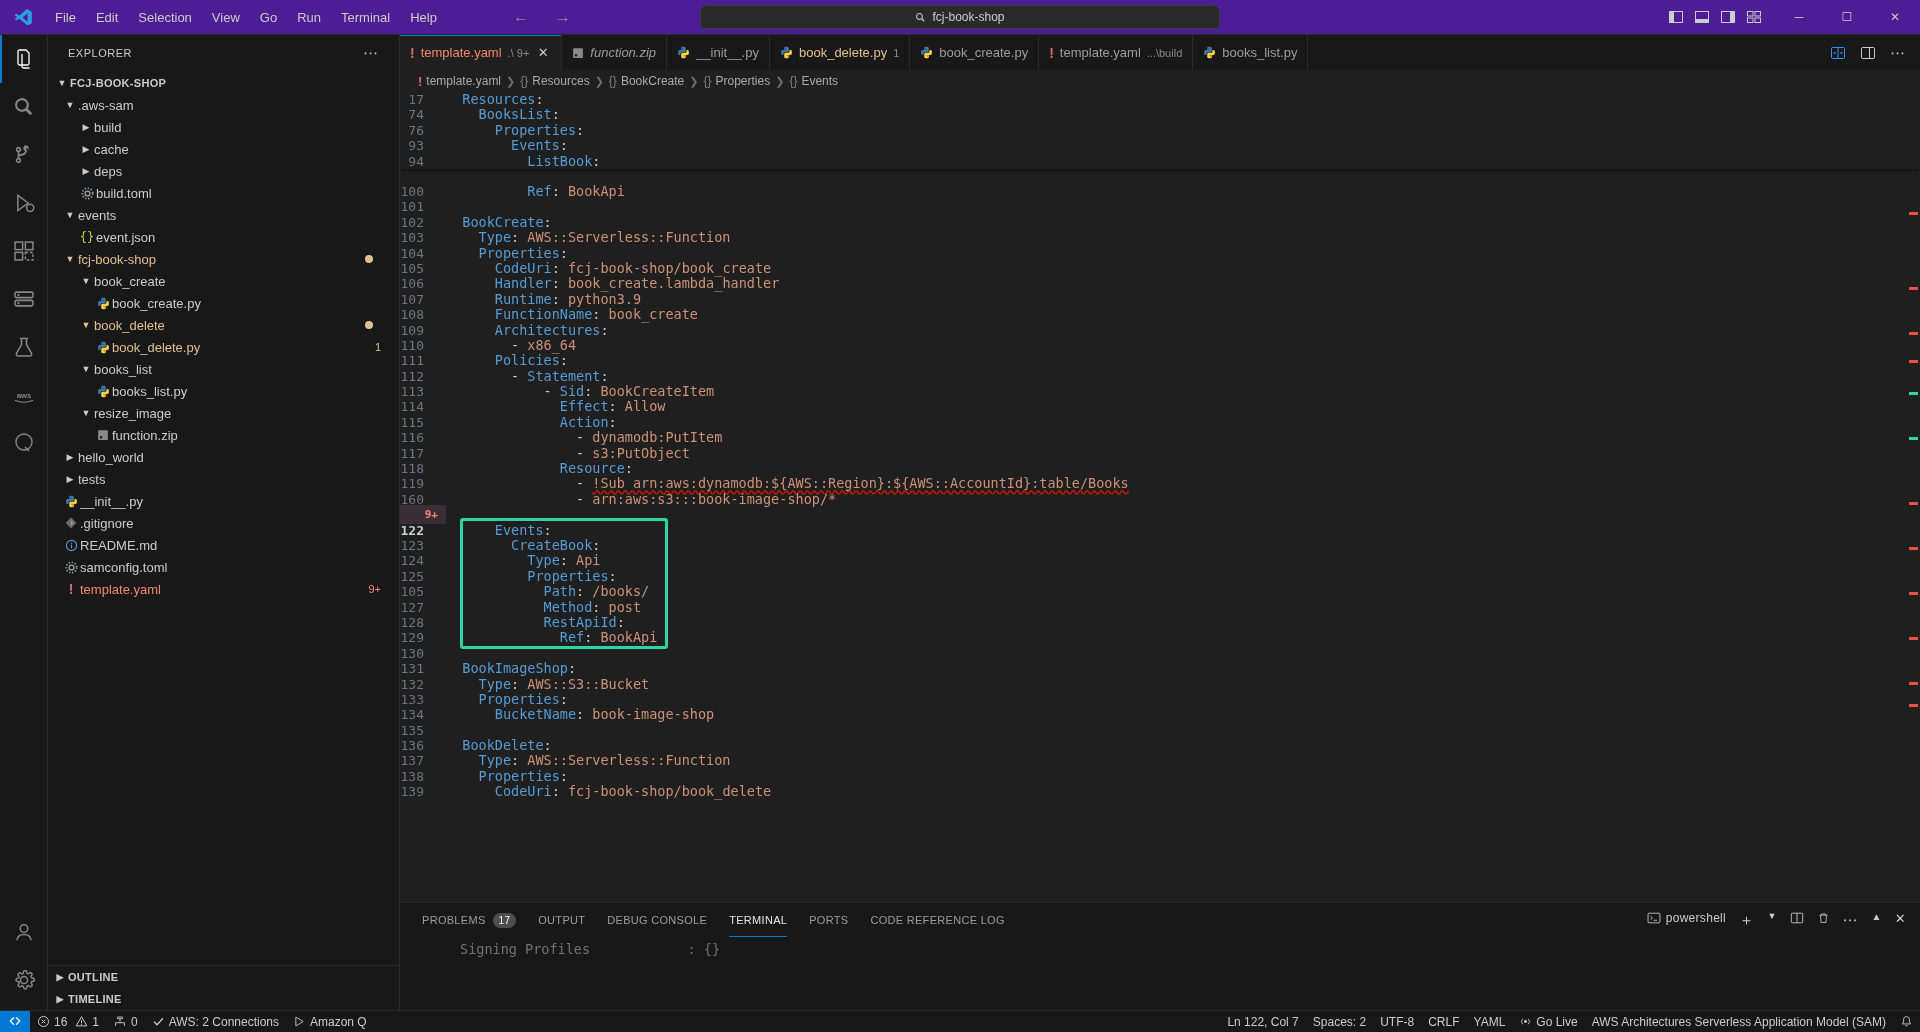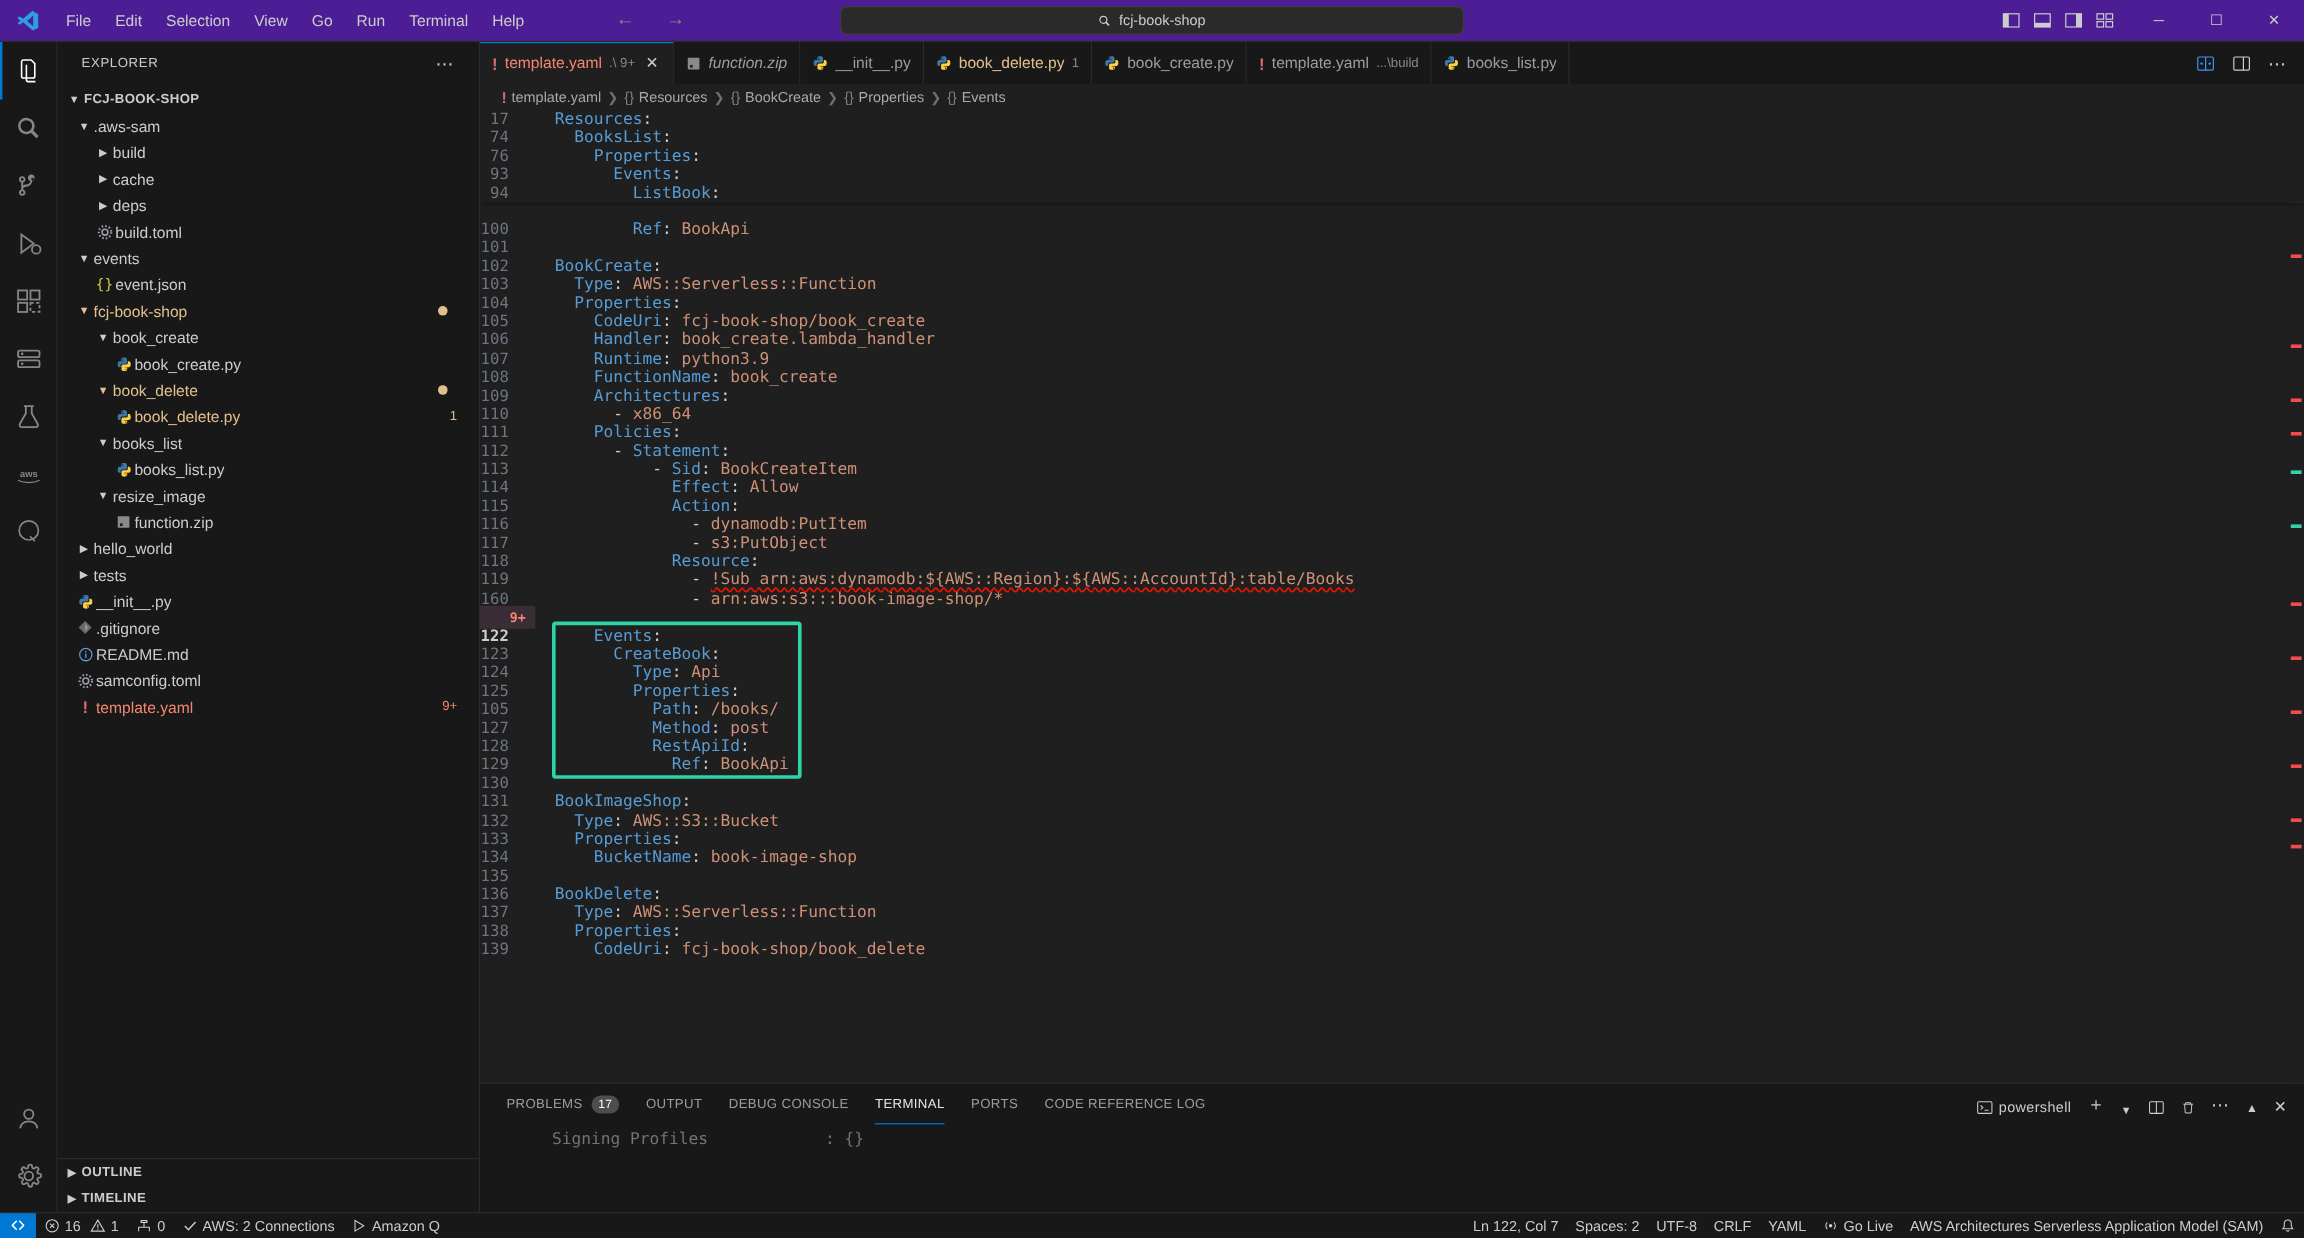--- a/index.html
+++ b/index.html
@@ -107,21 +107,21 @@
   .ovmark { position:absolute; right:2px; width:9px; height:3px; background:#f14c4c; }
   .ovmark.g { background:#2dd4a7; }
 
   
   .panel { height:108px; flex:0 0 108px; background:#181818; border-top:1px solid #2b2b2b; display:flex; flex-direction:column; }
   .panelhead { height:34px; display:flex; align-items:center; padding-left:22px; gap:22px; font-size:11px; letter-spacing:.3px; color:#9d9d9d; }
   .ptab { position:relative; height:34px; display:flex; align-items:center; gap:7px; cursor:pointer; }
   .ptab.active { color:#e7e7e7; }
   .ptab.active:after { content:""; position:absolute; left:0; right:0; bottom:0; height:1px; background:#0078d4; }
   .ppill { background:#4d4d4d; color:#fff; border-radius:9px; font-size:10px; padding:1px 6px; line-height:13px; }
-  .panelright { margin-left:auto; display:flex; align-items:flex-end; gap:13px; padding-right:14px; color:#cccccc; font-size:12px; }
+  .panelright { margin-left:auto; display:flex; align-items:flex-start; gap:13px; padding-right:14px; color:#cccccc; font-size:12px; }
   .term-sel { display:flex; align-items:center; gap:5px; font-size:12px; }
   .panelbody { flex:1; padding:4px 0 0 60px; font-family:"DejaVu Sans Mono","Liberation Mono",monospace; font-size:13.5px; color:#737373; white-space:pre; }
 
   
   .statusbar {
     height:20px; flex:0 0 22px; background:#181818; display:flex; align-items:center;
     font-size:12px; color:#cccccc; border-top:1px solid #2b2b2b;
   }
   .sremote { background:#0078d4; color:#fff; height:22px; display:flex; align-items:center; padding:0 8px; gap:4px; }
   .sitem { display:flex; align-items:center; gap:4px; padding:0 7px; height:22px; white-space:nowrap; }

